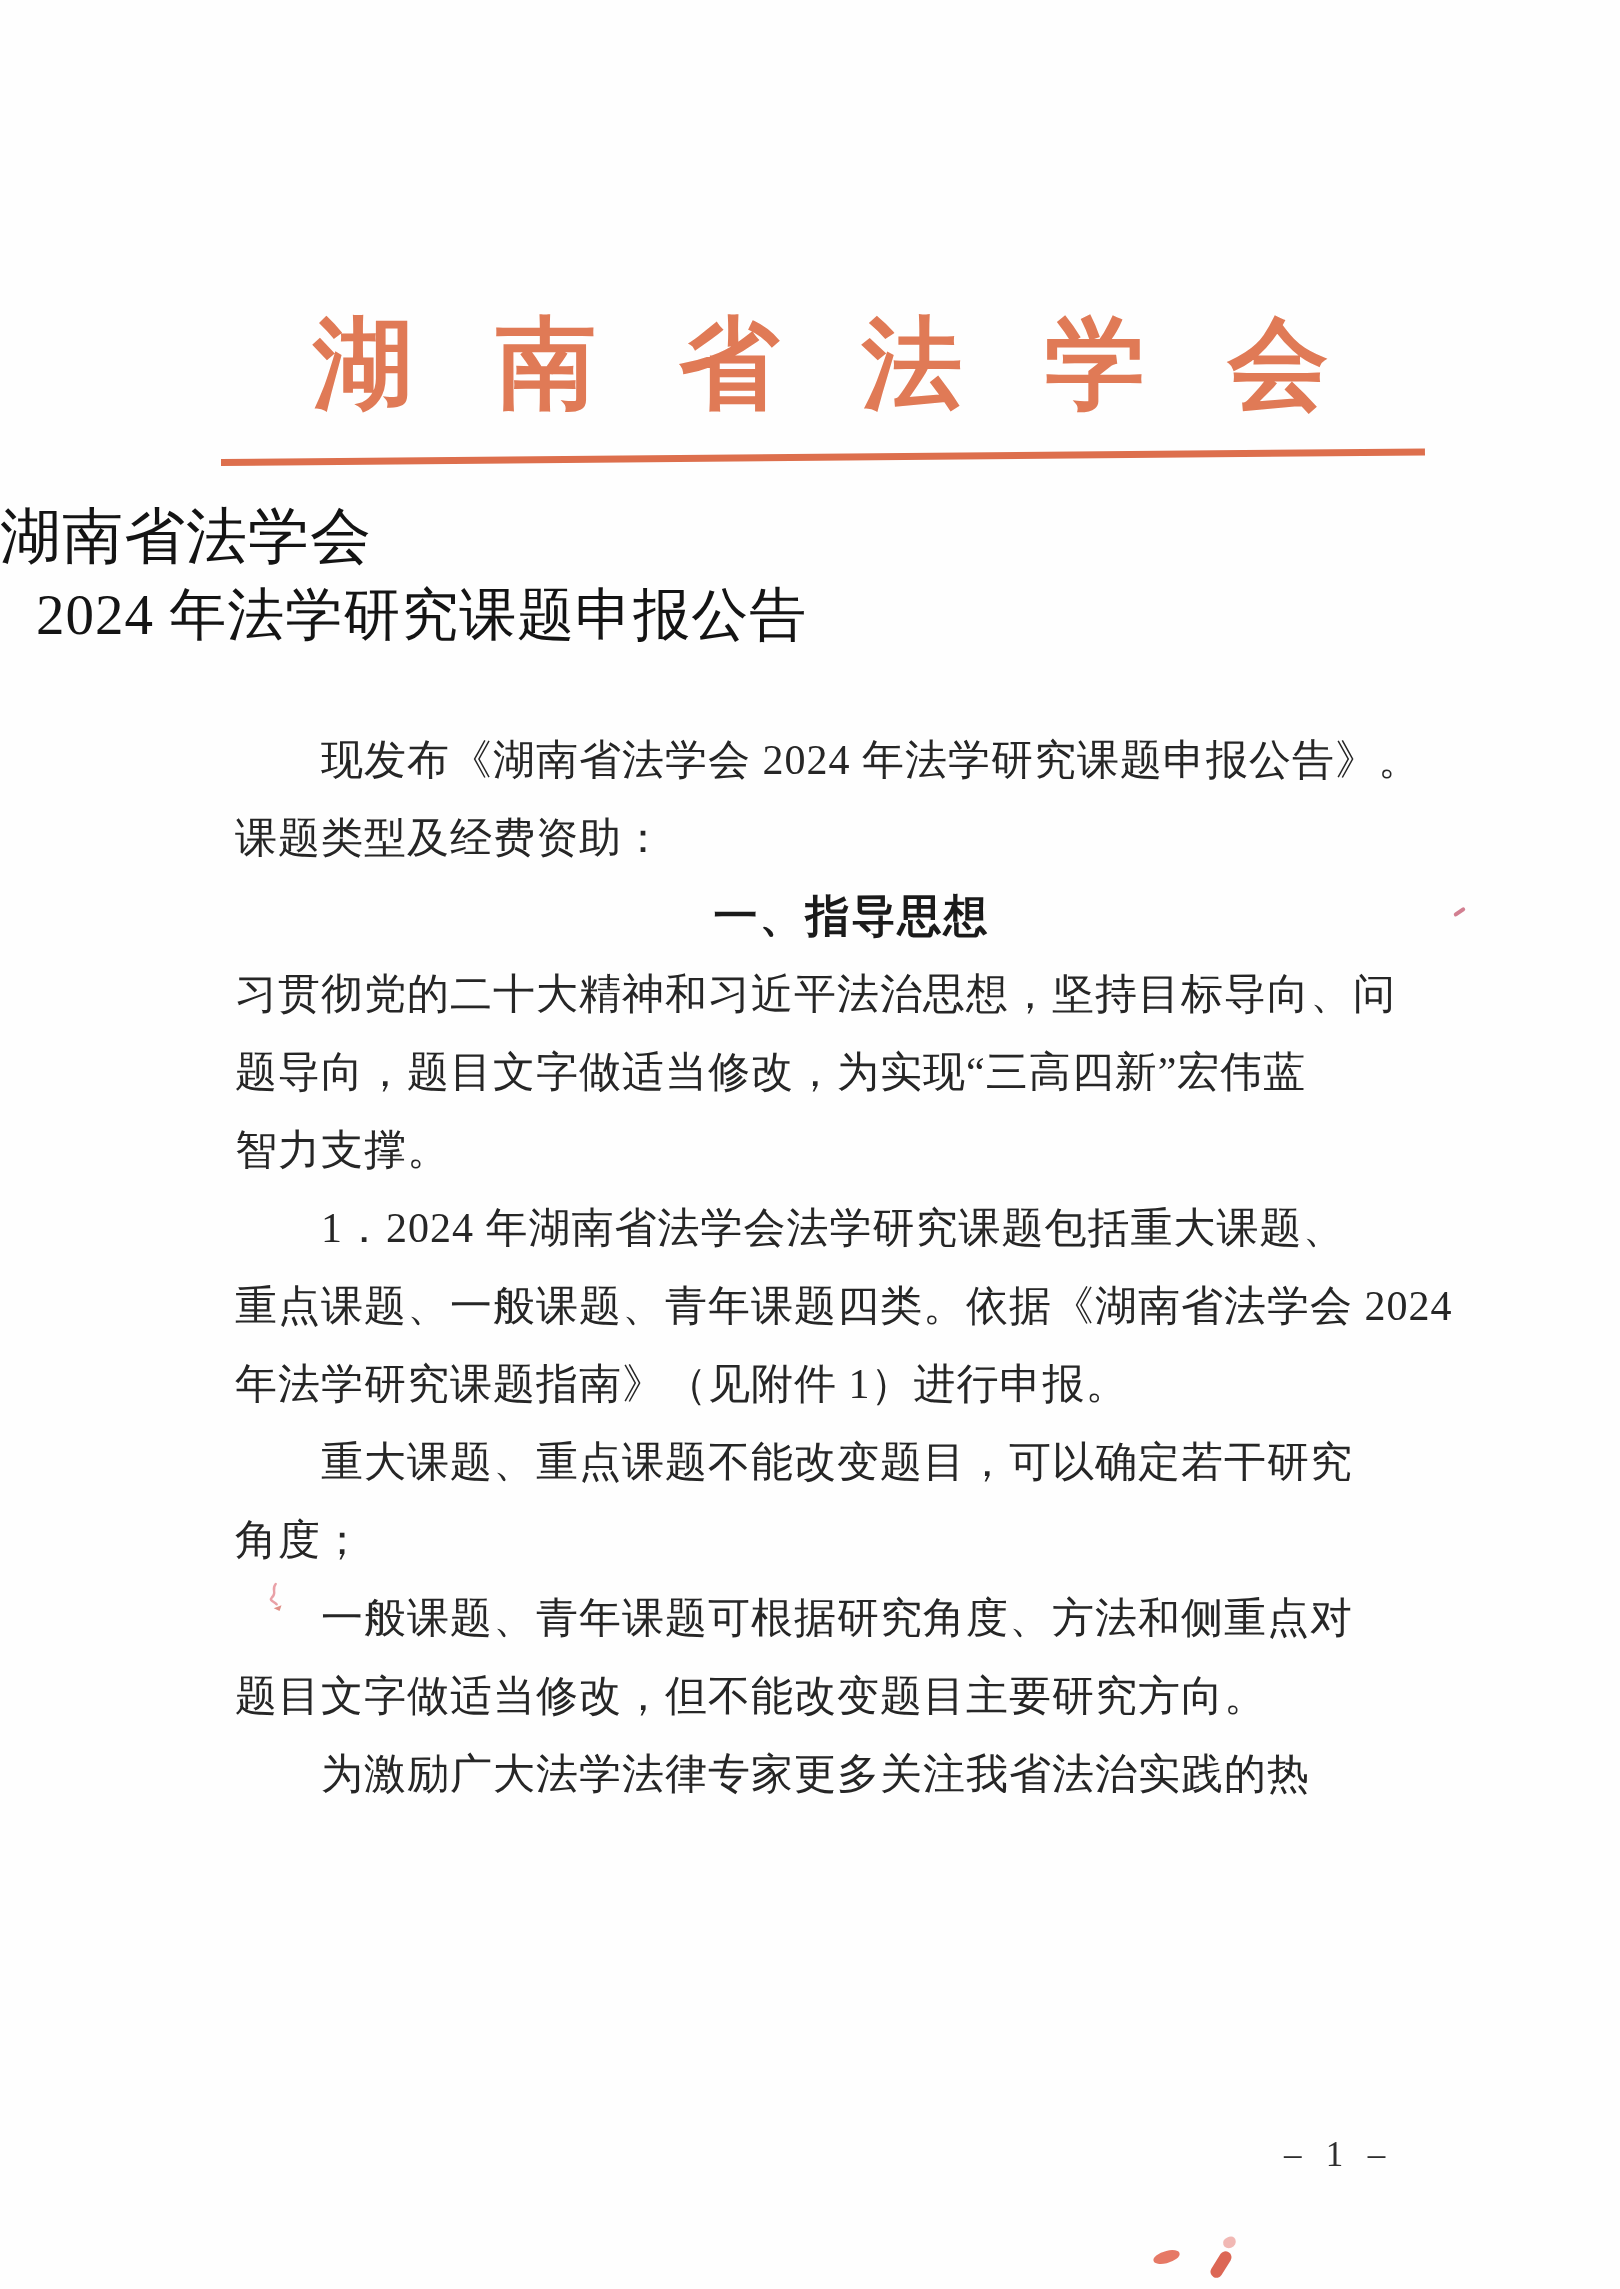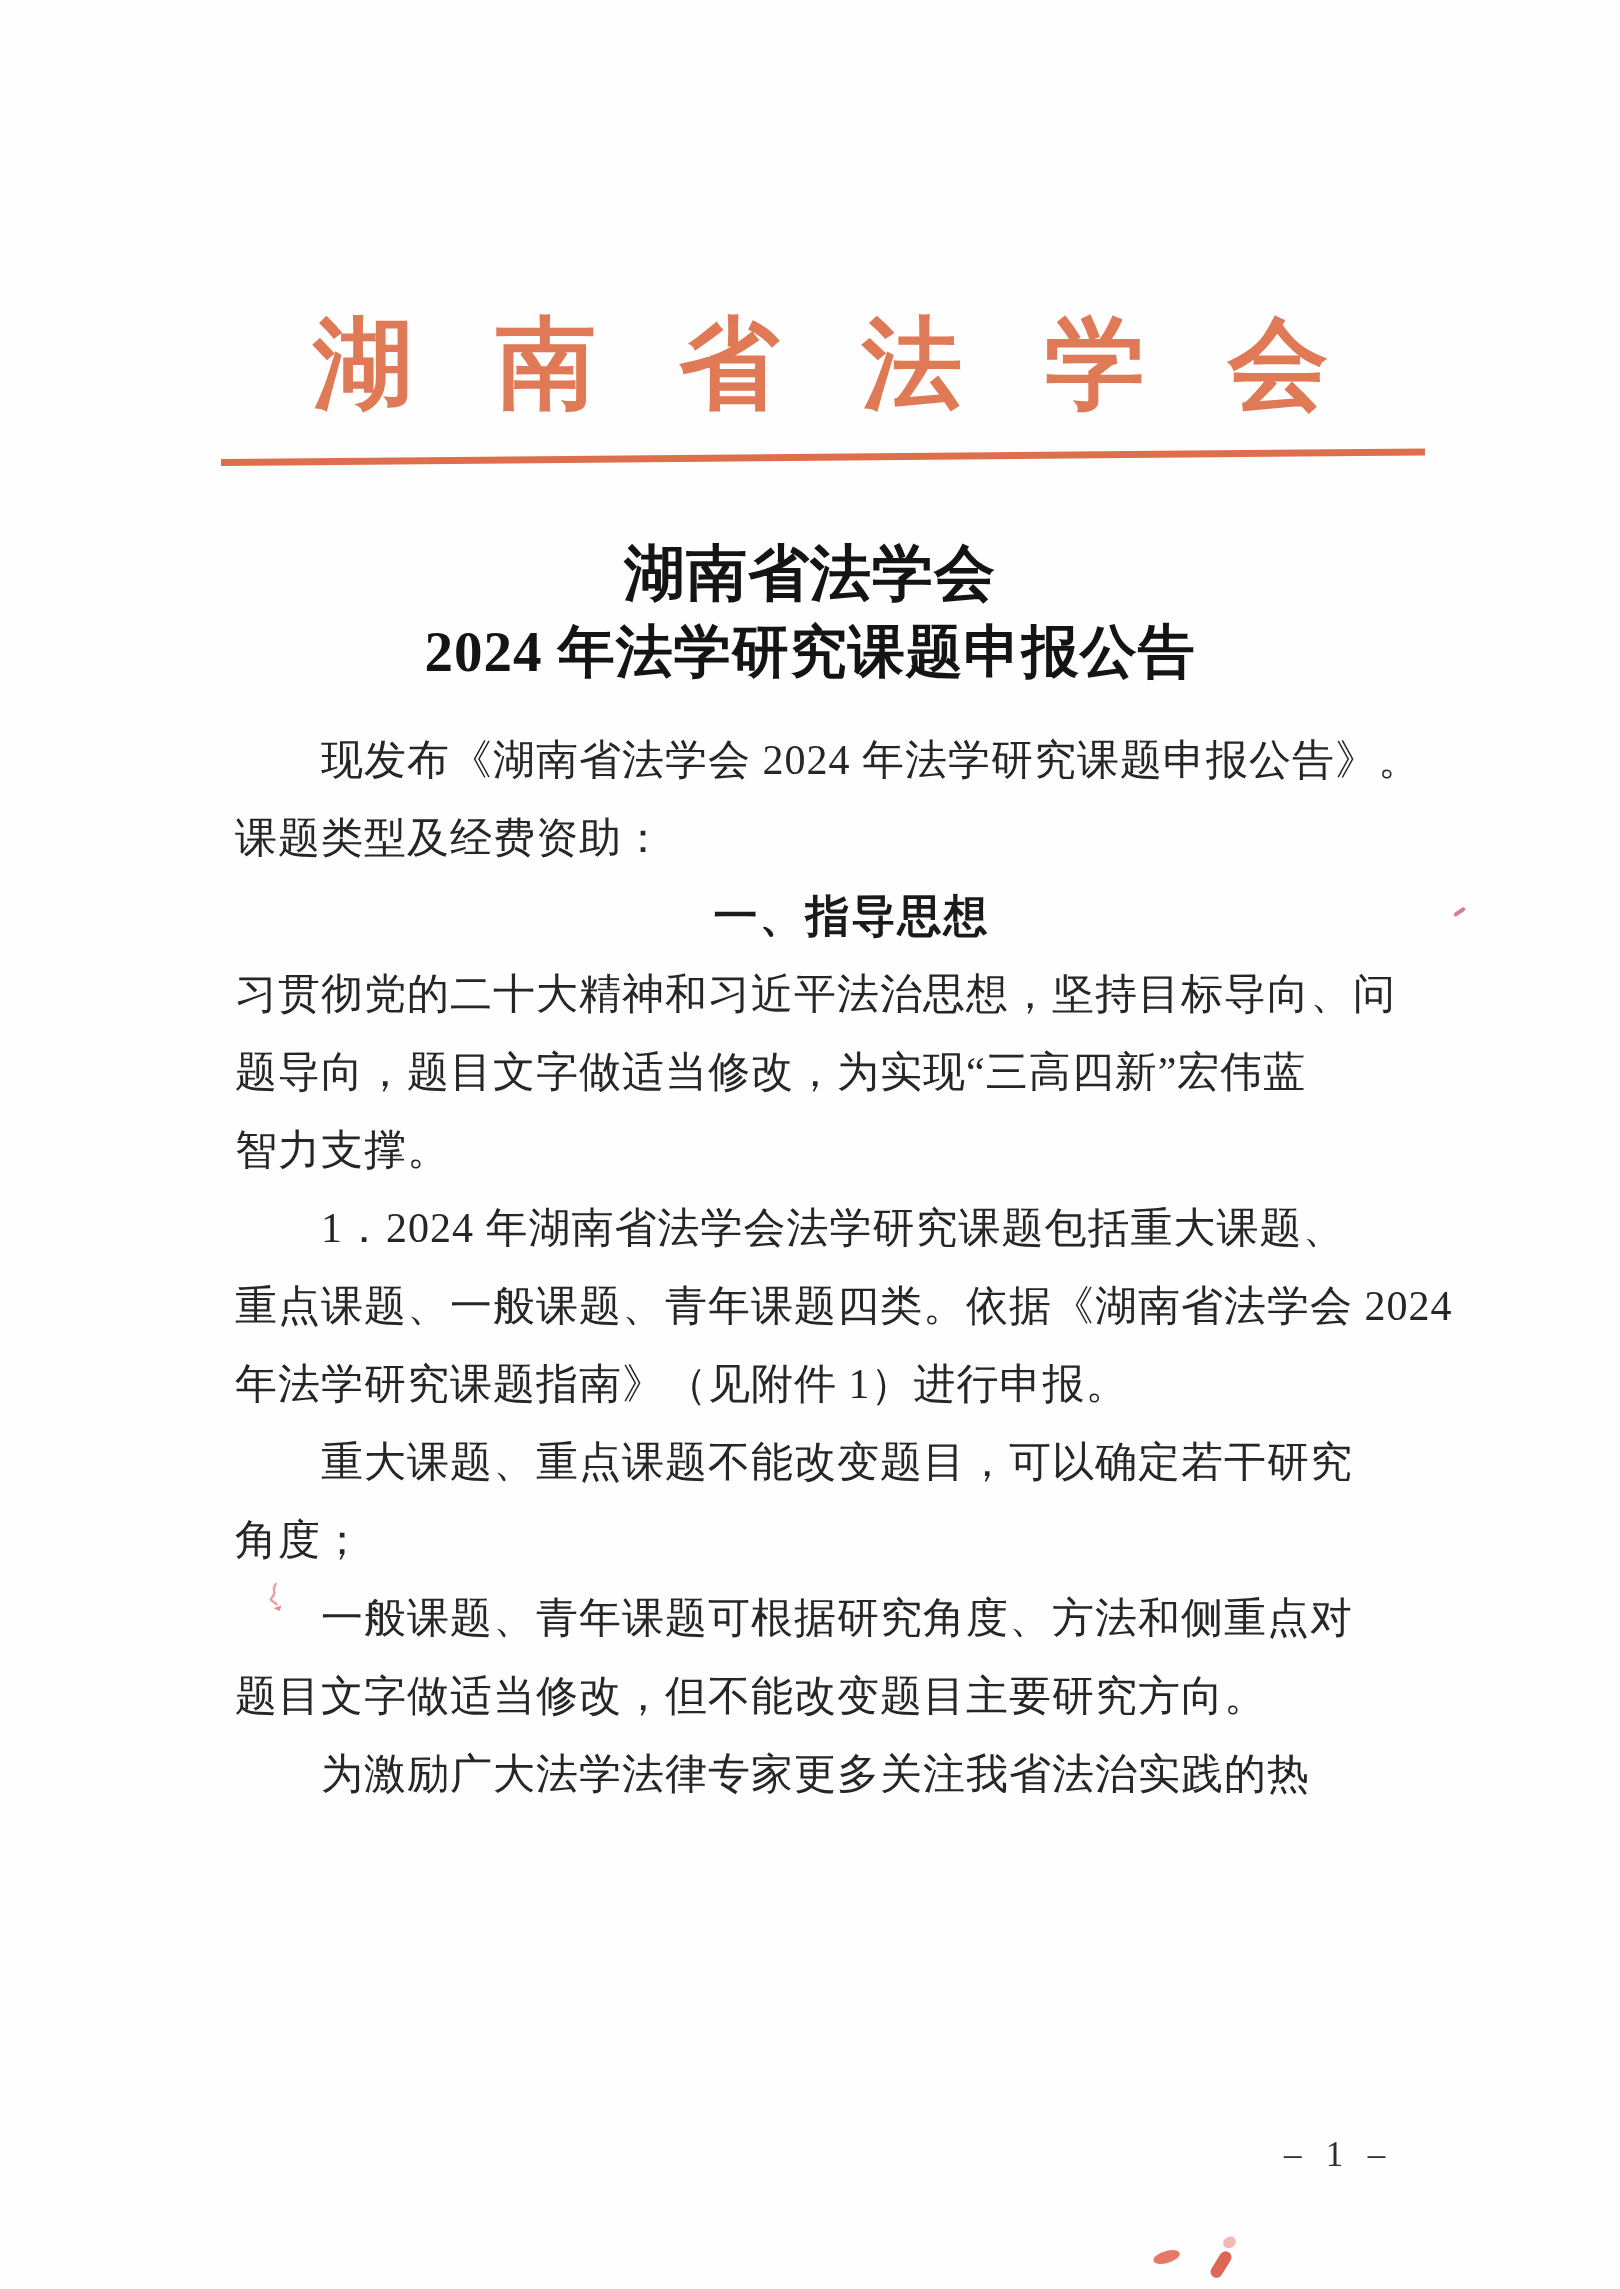--- a/index.html
+++ b/index.html
@@ -20,24 +20,24 @@
   }
   .letterhead span{display:block;}
   .lh-divider{
     position:absolute;left:221px;top:459px;width:1204px;height:6.9px;
     background:#dd6f4d;
     transform:rotate(-0.5deg);transform-origin:left center;
   }
   
   .doc-title{
     position:absolute;left:0;top:498px;width:1620px;
-    text-align:center;color:#141414;font-weight:700;margin-top:37px;
+    color:#141414;font-weight:400;
   }
   .doc-title .t1{font-size:61px;line-height:78px;letter-spacing:1px;}
-  .doc-title .t2{font-size:57px;line-height:78px;letter-spacing:1px;}
+  .doc-title .t2{font-size:57px;line-height:78px;letter-spacing:1px;padding-left:36px;}
   
   .body-block{
     position:absolute;left:235px;top:721px;width:1147px;
     color:#262626;
   }
   .bline{
     height:78px;line-height:78px;font-size:42px;
     letter-spacing:1px;white-space:nowrap;
     font-family:"Liberation Serif","DejaVu Serif",serif;
   }

